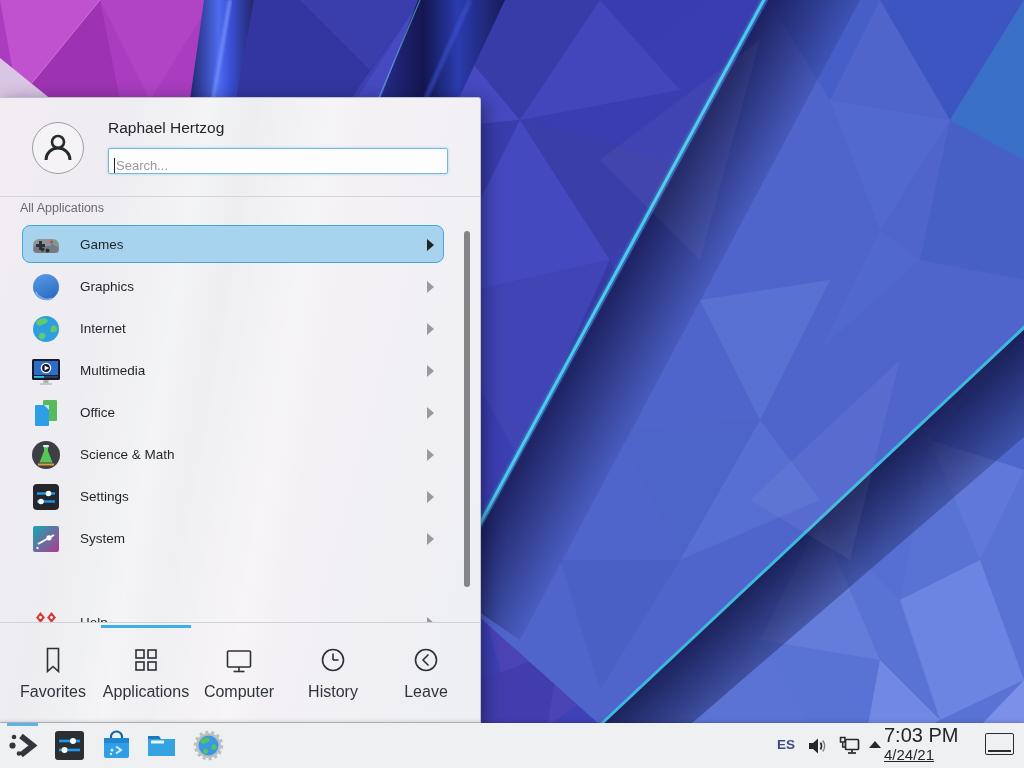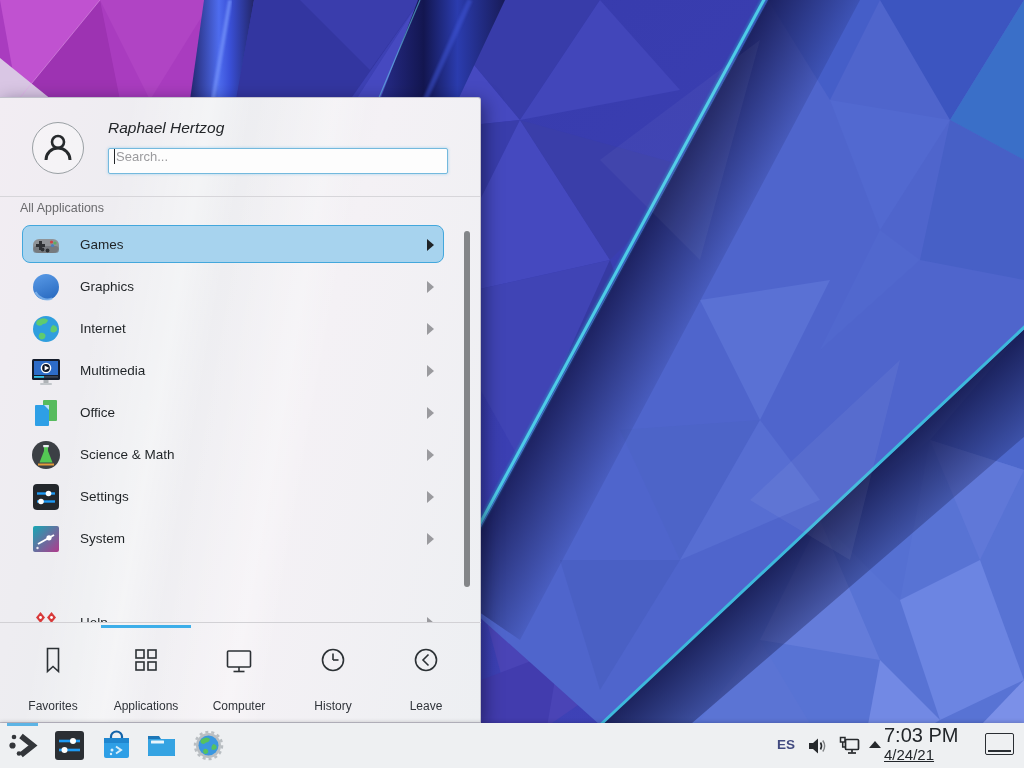--- a/index.html
+++ b/index.html
@@ -18,24 +18,24 @@
     box-shadow:3px 5px 18px rgba(8,8,30,0.5);
   }
   .kickoff::before { content:""; position:absolute; inset:0; pointer-events:none;
     background:linear-gradient(100deg, rgba(255,255,255,0) 22%, rgba(255,255,255,0.40) 36%, rgba(255,255,255,0) 43%, rgba(255,255,255,0.28) 57%, rgba(255,255,255,0) 63%);
   }
 
   .kick-header { position:absolute; left:0; top:0; width:100%; height:99px; border-bottom:1px solid #d7d6da; }
   .avatar { position:absolute; left:32px; top:24px; width:52px; height:52px; border-radius:50%;
     border:1px solid #9aa0a4; background:rgba(255,255,255,0.35); }
   .avatar svg { position:absolute; left:5px; top:5px; }
-  .username { position:absolute; left:108px; top:21px; font-size:15.5px; color:#232629;font-style:italic; }
+  .username { position:absolute; left:108px; top:21px; font-size:15.5px; color:#232629; }
   .searchbox { position:absolute; left:108px; top:50px; width:340px; height:26px; background:#fdfdfd;
     border:1px solid #74b9dd; border-radius:2px; box-shadow:0 0 3px rgba(61,174,233,0.45);
-    display:flex; align-items:flex-start; padding-left:5px; }
+    display:flex; align-items:flex-end; padding-left:5px; }
   .caret { width:1px; height:15px; background:#232629; margin-right:1px; }
   .search-ph { font-size:13px; color:#9b9b9e; }
 
   .section-label { position:absolute; left:20px; top:103px; font-size:12.5px; color:#6b6b6e; }
 
   .app-list { position:absolute; left:0; top:127px; width:481px; height:397px; overflow:hidden; }
   .app-row { position:absolute; left:22px; width:422px; height:38px; border:1px solid transparent;
     border-radius:8px; display:flex; align-items:center; }
   .app-row.selected { background:#a7d3ee; border-color:#43a7dc; }
   .app-icon { position:absolute; left:7px; top:3px; width:32px; height:32px; }
@@ -44,21 +44,21 @@
 
   .scrollbar { position:absolute; left:464px; top:133px; width:6px; height:356px;
     background:#77797c; border-radius:3px; opacity:0.9; }
 
   
   .tabbar { position:absolute; left:0; top:524px; width:481px; height:102px; border-top:1px solid #d2d1d5; }
   .tab-indicator { position:absolute; left:101px; top:2px; width:90px; height:3px; background:#3daee9; }
   .tab { position:absolute; top:22px; width:90px; height:72px; display:flex; flex-direction:column; align-items:center; }
   .tab-0{left:8px}.tab-1{left:101px}.tab-2{left:194px}.tab-3{left:288px}.tab-4{left:381px}
   .tab-icon { width:30px; height:30px; margin-bottom:8px; }
-  .tab-label { font-size:12px; color:#30343a;margin-top:16px; }
+  .tab-label { font-size:16px; color:#30343a; }
 
   
   .taskbar { position:absolute; left:0; top:723px; width:1024px; height:45px; z-index:3;
     background:#eef0f2; box-shadow:0 -1px 4px rgba(0,0,0,0.18); }
   .tb-btn { position:absolute; top:6px; width:33px; height:33px; }
   .tb-launcher-ind { position:absolute; left:7px; top:0; width:31px; height:3px; background:#5cb4e5; }
   .tray-es { position:absolute; left:777px; top:14px; width:26px; font-size:13.5px; font-weight:bold; color:#414a80; }
   .tray-ico { position:absolute; top:12px; }
   .clock { position:absolute; left:884px; top:1px; width:88px; color:#22262a; }
   .clock-time { font-size:20px; line-height:22px; }

